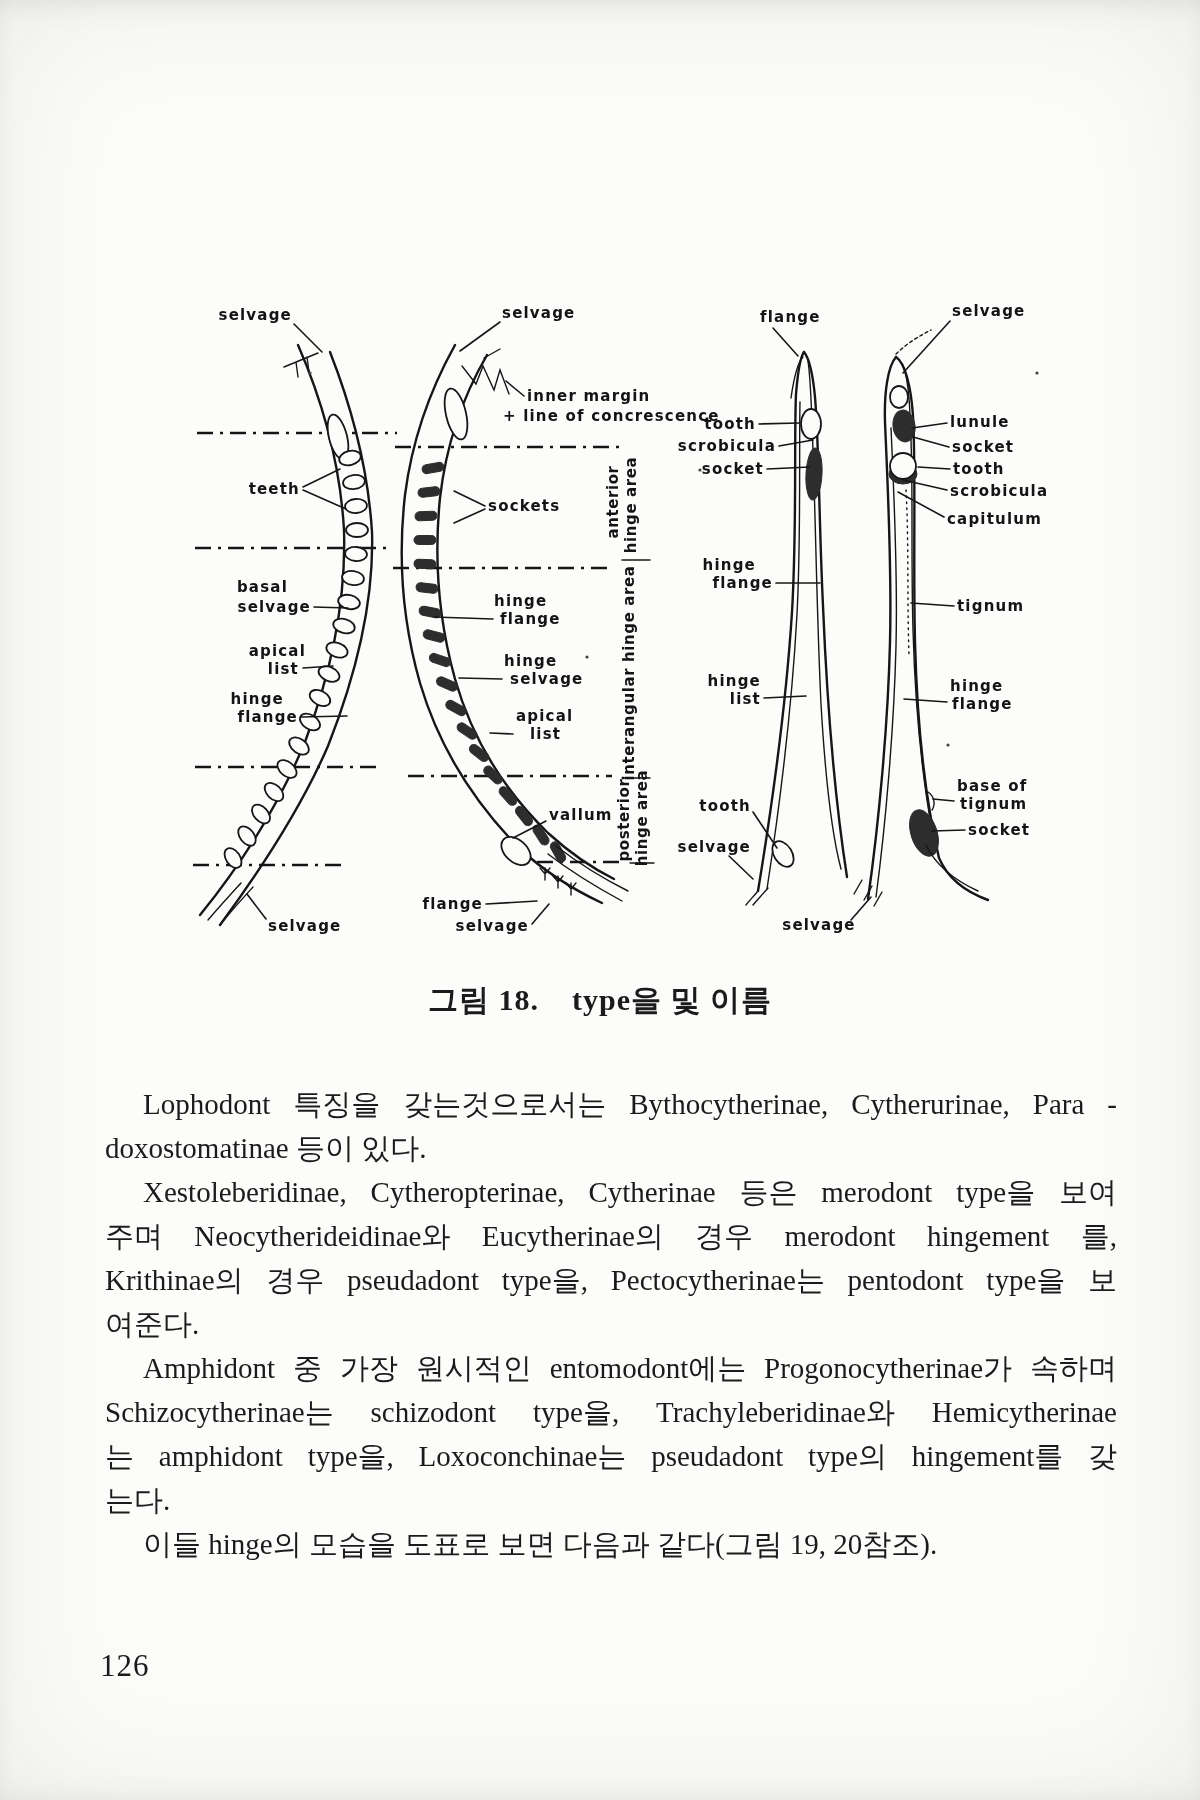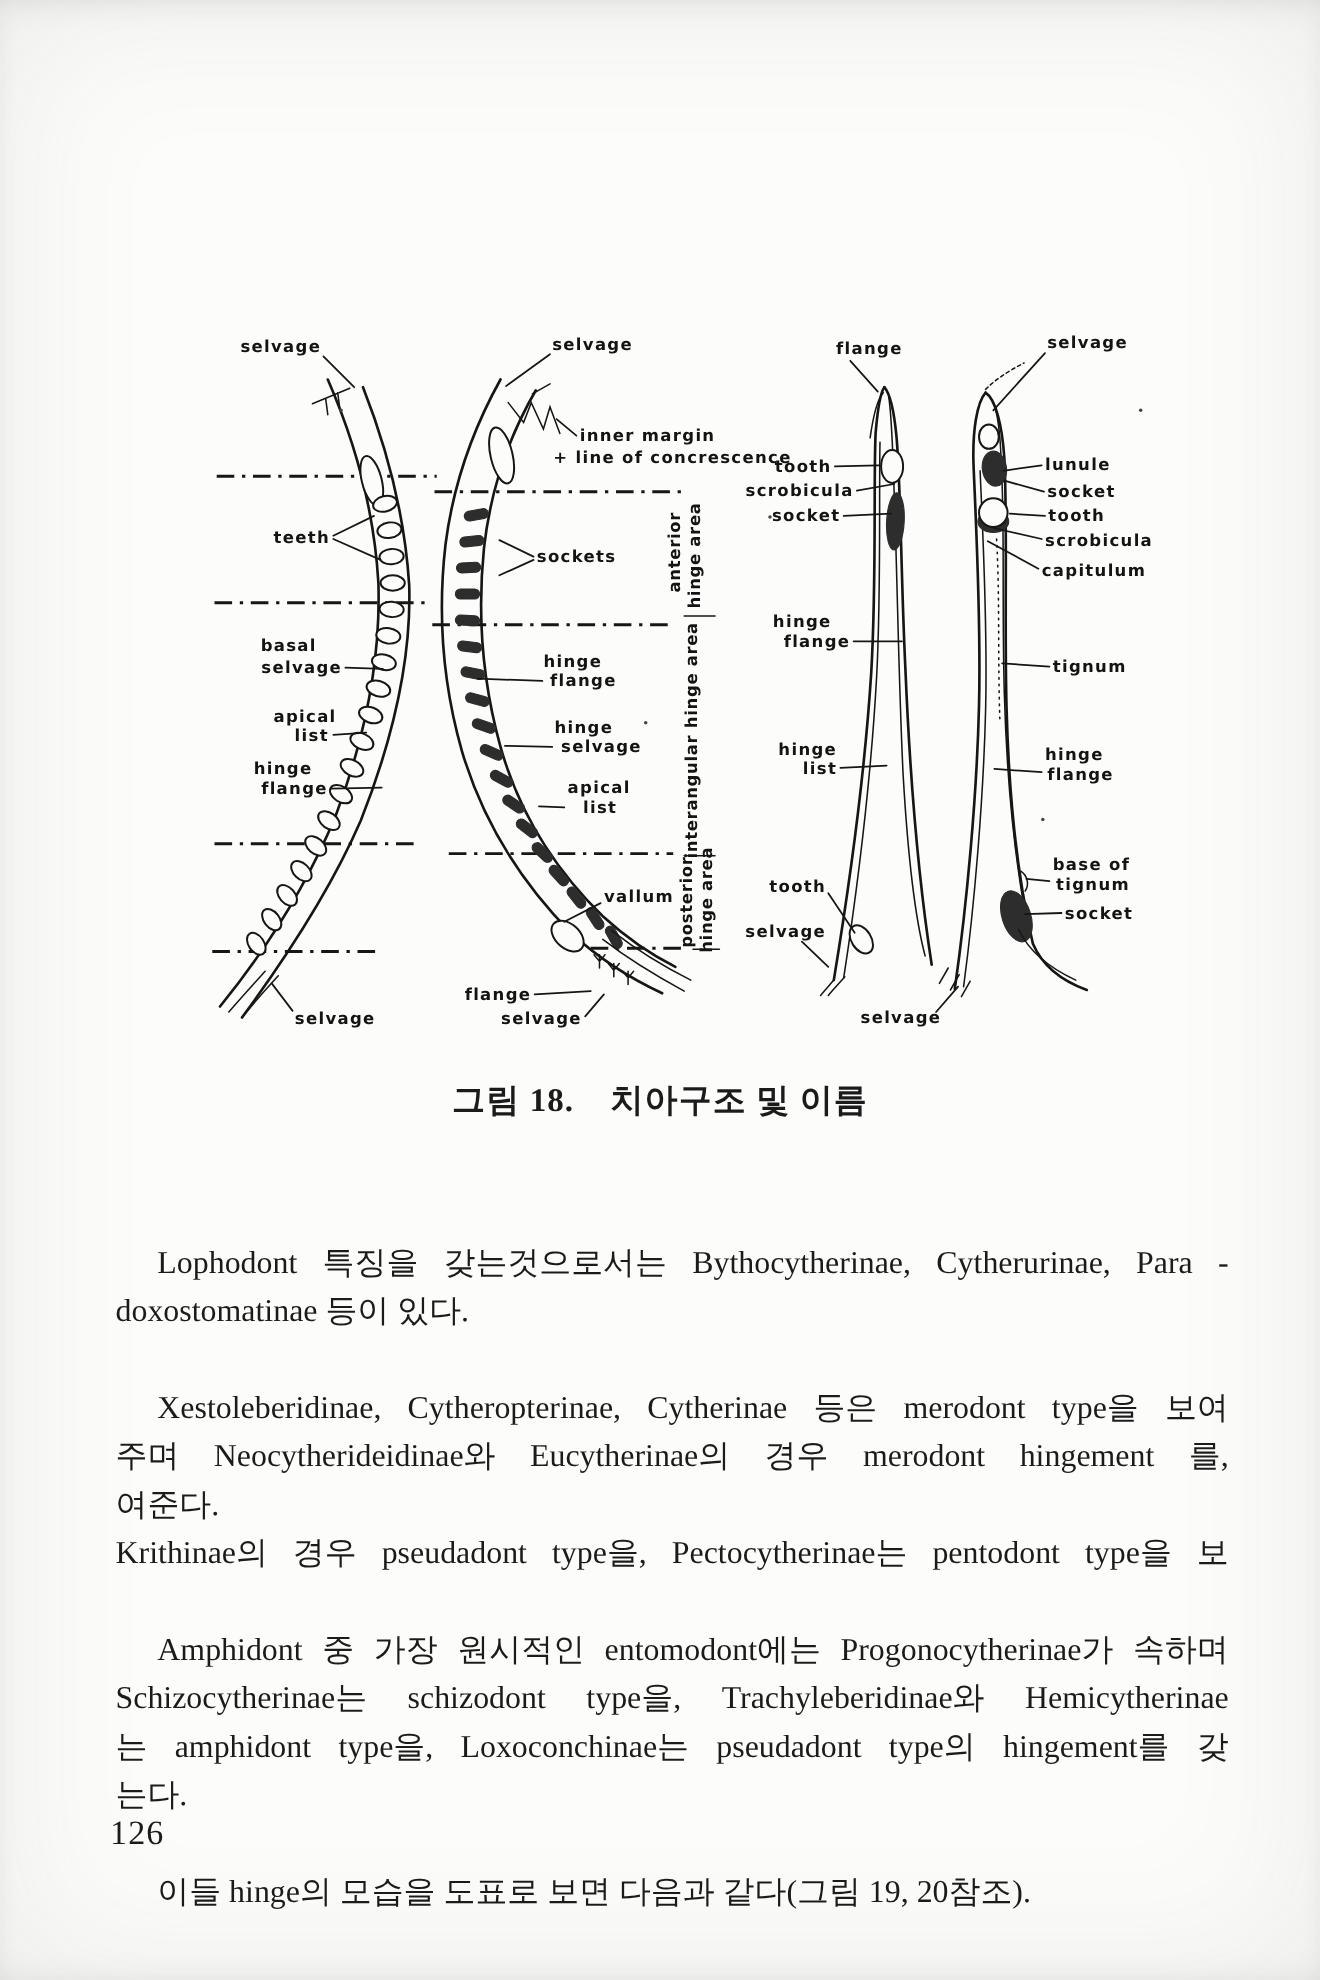--- a/index.html
+++ b/index.html
@@ -24,21 +24,21 @@
   text.lbl{font-family:"DejaVu Sans","Liberation Sans",sans-serif;font-size:15px;font-weight:600;letter-spacing:1.2px;fill:#141414;}
   text.vlbl{font-family:"DejaVu Sans","Liberation Sans",sans-serif;font-size:15px;font-weight:600;letter-spacing:.6px;fill:#141414;}
   
   .caption{position:absolute;left:0;top:980px;width:1200px;text-align:center;
     font-size:30px;font-weight:600;letter-spacing:1px;}
   .caption .pfx{margin-right:33px;}
   
   .bodytext{position:absolute;left:105px;top:1082px;width:1012px;font-size:29px;}
   .bodytext .ln{height:44px;line-height:44px;white-space:nowrap;}
   .bodytext .ln.fill{white-space:normal;text-align:justify;text-align-last:justify;}
-  .bodytext .ln.ind{padding-left:38px;margin-top:44px;}
+  .bodytext .ln.ind{padding-left:38px;}
   .pagenum{position:absolute;left:100px;top:1648px;font-size:31px;letter-spacing:1px;}
 </style>
 </head>
 <body>
 <div class="vignette"></div>
 
 <svg class="fig" width="1200" height="960" viewBox="0 0 1200 960">
 
   <g>
     <path class="dd" d="M 197,433 H 397"></path>
@@ -241,30 +241,30 @@
   <text class="lbl" x="957" y="611">tignum</text>
   <text class="lbl" x="950" y="691">hinge</text>
   <text class="lbl" x="952" y="709">flange</text>
   <text class="lbl" x="957" y="791">base of</text>
   <text class="lbl" x="960" y="809">tignum</text>
   <text class="lbl" x="968" y="835">socket</text>
   <text class="lbl" text-anchor="middle" x="819" y="930">selvage</text>
 </svg>
 
 <div class="caption">
-  <span class="pfx">그림 18.</span><span>치아구조 및 이름</span>
+  <span class="pfx">그림 18.</span><span>type을 및 이름</span>
 </div>
 
 <div class="bodytext">
   <div class="ln ind fill">Lophodont 특징을 갖는것으로서는 Bythocytherinae, Cytherurinae, Para -</div>
   <div class="ln">doxostomatinae 등이 있다.</div>
   <div class="ln ind fill">Xestoleberidinae, Cytheropterinae, Cytherinae 등은 merodont type을 보여</div>
   <div class="ln fill">주며 Neocytherideidinae와 Eucytherinae의 경우 merodont hingement 를,</div>
+  <div class="ln fill">Krithinae의 경우 pseudadont type을, Pectocytherinae는 pentodont type을 보</div>
   <div class="ln">여준다.</div>
-  <div class="ln fill">Krithinae의 경우 pseudadont type을, Pectocytherinae는 pentodont type을 보</div>
   <div class="ln ind fill">Amphidont 중 가장 원시적인 entomodont에는 Progonocytherinae가 속하며</div>
   <div class="ln fill">Schizocytherinae는 schizodont type을, Trachyleberidinae와 Hemicytherinae</div>
   <div class="ln fill">는 amphidont type을, Loxoconchinae는 pseudadont type의 hingement를  갖</div>
   <div class="ln">는다.</div>
   <div class="ln ind">이들 hinge의 모습을 도표로 보면 다음과 같다(그림  19, 20참조).</div>
 </div>
 
 <div class="pagenum">126</div>
 
 </body></html>

